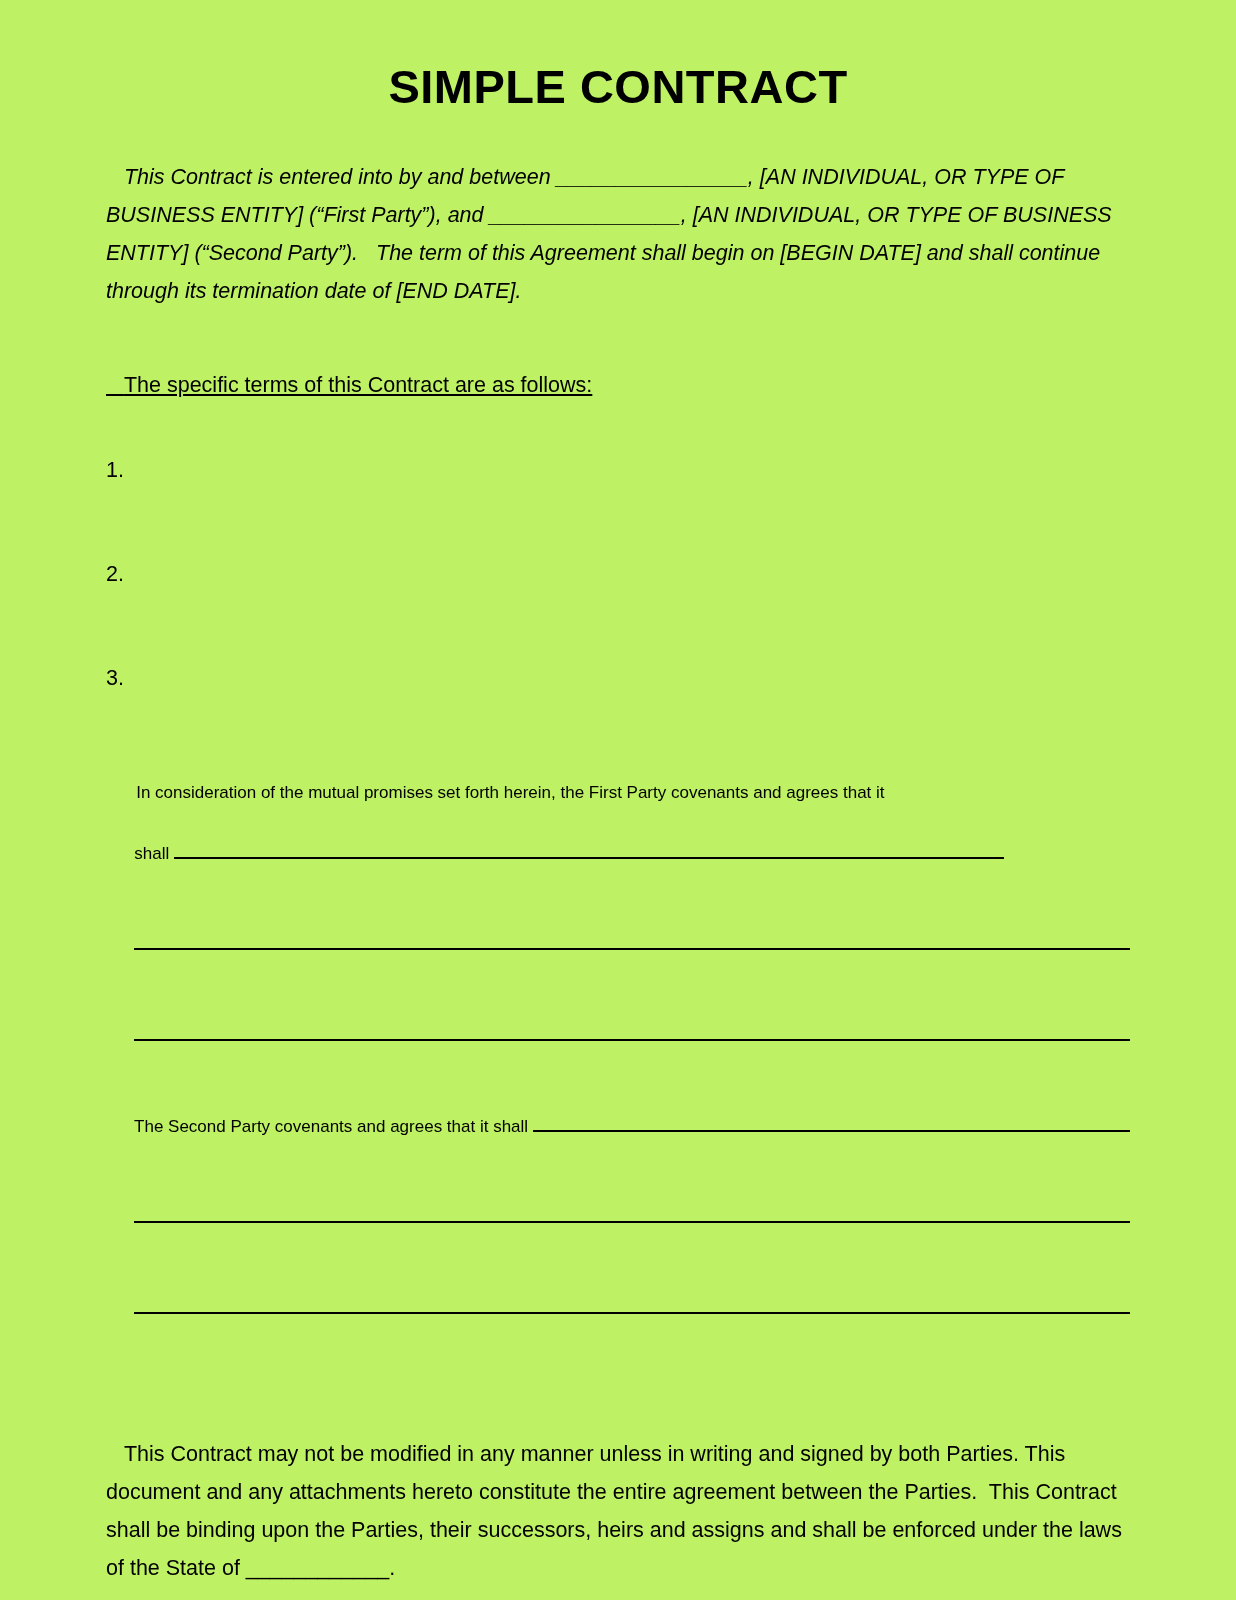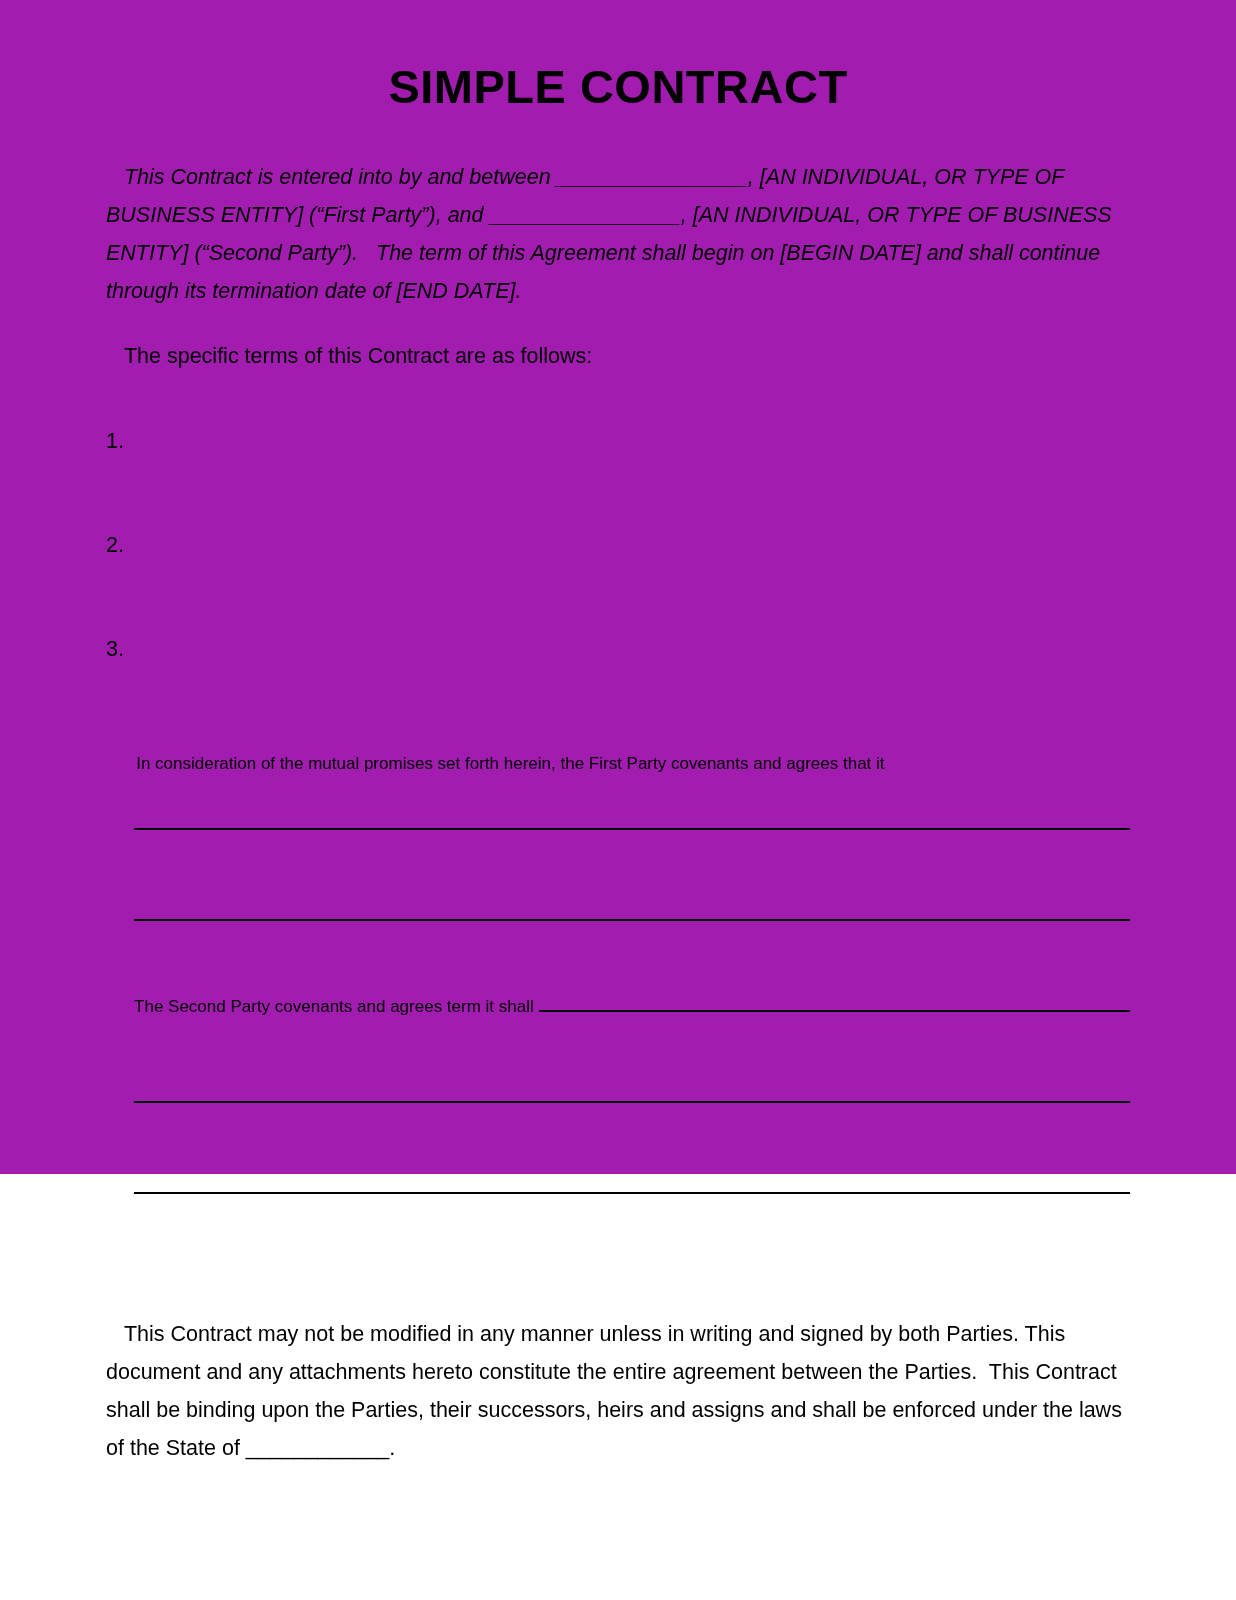--- a/index.html
+++ b/index.html
@@ -12,22 +12,22 @@
     width: 1236px;
     height: 1600px;
     font-family: "Liberation Sans", sans-serif;
     color: #000000;
     position: relative;
     overflow: hidden;
   }
   .page {
     position: relative;
     width: 1236px;
-    height: 1174px;
-    background: #a21caf;
+    height: 1600px;
+    background: #bef264;
     box-sizing: border-box;
     padding: 0 106px;
   }
 
   
   .doc-title {
     text-align: center;
     font-size: 47px;
     font-weight: bold;
     letter-spacing: 0.5px;
@@ -40,21 +40,21 @@
   
   .para {
     font-size: 21.5px;
     line-height: 38px;
     text-align: left;
     margin: 0;
     white-space: pre-wrap;
   }
 
   .p-open { margin-top: 47px; font-style: italic; }
-  .p-terms { margin-top: 27px; }
+  .p-terms { margin-top: 56px; text-decoration: underline; }
   .p-modify { margin-top: 81px; }
 
   
   .numlist {
     margin: 0;
     padding: 0;
     list-style: none;
   }
   .numitem {
     font-size: 21.5px;
@@ -106,31 +106,34 @@
     </li>
     <li class="numitem">
       <span>3.</span><span></span>
     </li>
   </ol>
 
   <div class="consider">
 
     <div class="cline indent">   In consideration of the mutual promises set forth herein, the First Party covenants and agrees that it</div>
 
+    <div class="cline">
+      <span>shall </span><span class="fill fill-rest"></span>
+    </div>
 
     <div class="cline">
       <span class="fill fill-full-a"></span>
     </div>
 
     <div class="cline">
       <span class="fill fill-full-a"></span>
     </div>
 
     <div class="cline">
-      <span>The Second Party covenants and agrees term it shall </span><span class="fill fill-rest2"></span>
+      <span>The Second Party covenants and agrees that it shall </span><span class="fill fill-rest2"></span>
     </div>
 
     <div class="cline">
       <span class="fill fill-full-a"></span>
     </div>
 
     <div class="cline">
       <span class="fill fill-full-a"></span>
     </div>
 

